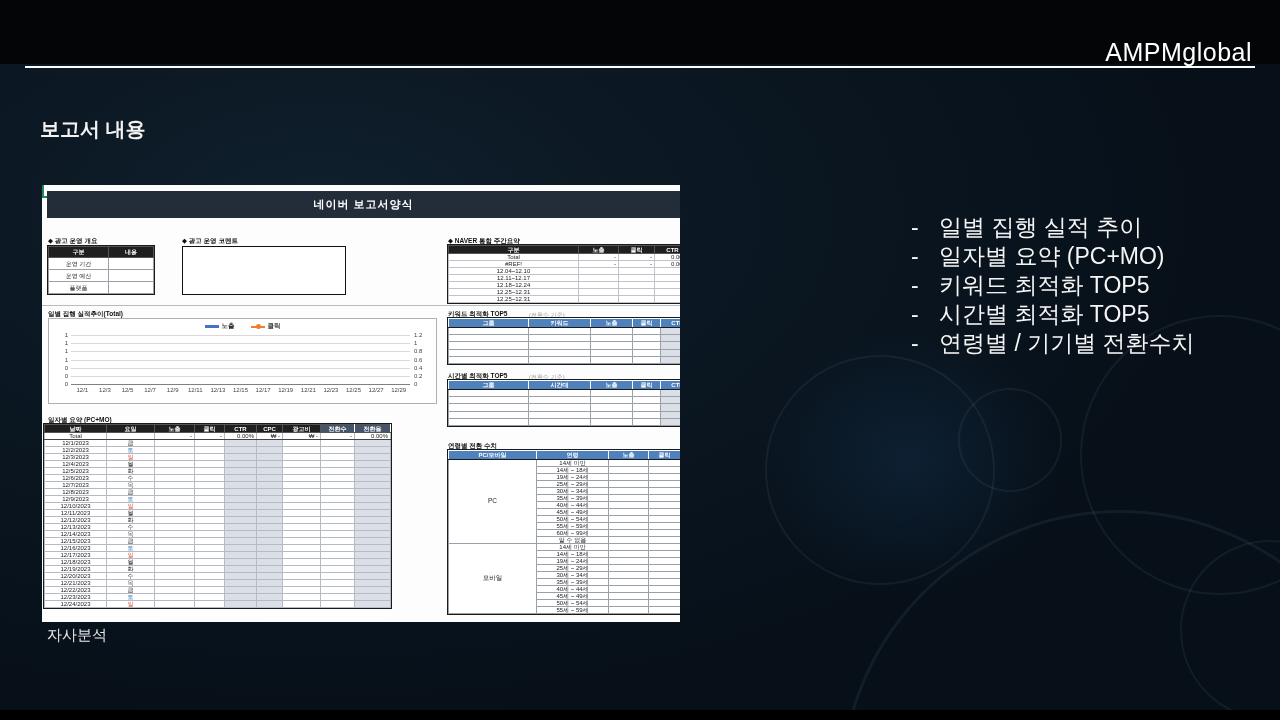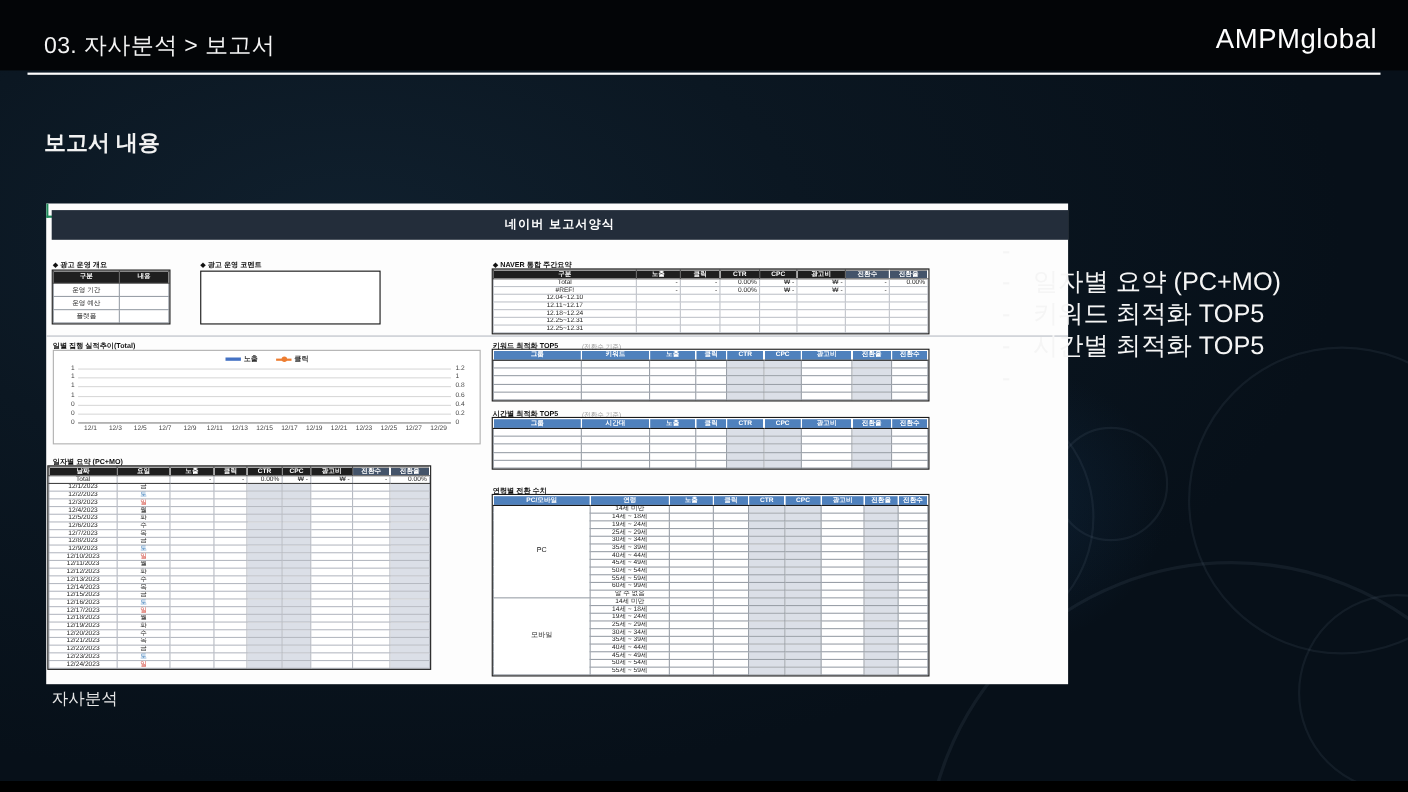--- a/index.html
+++ b/index.html
@@ -5,33 +5,33 @@
   * { margin:0; padding:0; box-sizing:border-box; }
   html,body { width:1280px; height:720px; overflow:hidden; }
   body { font-family:"Liberation Sans","DejaVu Sans",sans-serif; background:#000; }
   .slide { position:relative; width:1280px; height:720px; overflow:hidden;
            background:radial-gradient(900px 500px at 25% 30%, #10202e 0%, #0b1722 45%, #071019 100%); }
   .bg-ring { position:absolute; border-radius:50%; border:2px solid rgba(140,165,185,0.09); pointer-events:none; }
   .bg-glow { position:absolute; border-radius:50%; pointer-events:none; }
 
   .top-bar { position:absolute; left:0; top:0; width:1280px; height:64px; background:#030507; }
   .header-title { position:absolute; left:40px; top:27px; font-size:21px; color:#f4f4f4; letter-spacing:0.3px; }
-  .logo { position:absolute; right:28px; top:22px; font-size:25px; color:#fff; font-weight:500; letter-spacing:0.5px; }
+  .logo { position:absolute; right:28px; top:38px; font-size:25px; color:#fff; font-weight:500; letter-spacing:0.5px; }
   .divider { position:absolute; left:25px; top:66px; width:1230px; height:2px; background:#fff; }
   .section-title { position:absolute; left:40px; top:116px; font-size:20px; color:#f2f2f2;font-weight:bold; }
 
   .bullets { position:absolute; left:905px; top:213px; list-style:none; }
   .bullets li { display:flex; color:#f5f5f5; font-size:23px; line-height:29px; }
   .bullets .dash { width:34px; text-align:left; padding-left:6px; }
 
   .caption { position:absolute; left:47px; top:626px; font-size:15px; color:#e8e8e8; }
   .bottom-bar { position:absolute; left:0; top:710px; width:1280px; height:10px; background:#000; }
 
   
-  .sheet { position:absolute; left:42px; top:185px; width:929px; height:437px; background:#fdfdfd; overflow:hidden; }
+  .sheet { position:absolute; left:42px; top:185px; width:638px; height:437px; background:#fdfdfd; overflow:hidden; }
   .xl-cursor-v { position:absolute; left:0; top:0; width:2px; height:13px; background:#1e8a5a; }
   .xl-cursor-h { position:absolute; left:0; top:11px; width:12px; height:2px; background:#1e8a5a; }
   .sheet-title { position:absolute; left:5px; top:6px; right:0; height:27px; background:#232d3a; color:#fff;
                  font-size:11px; font-weight:bold; text-align:center; line-height:27px; letter-spacing:1px; }
   .sec-label { position:absolute; font-size:6.5px; font-weight:bold; color:#111; white-space:nowrap; }
   .sec-note  { position:absolute; font-size:6px; color:#a0a0a0; white-space:nowrap; }
   .sep-line { position:absolute; left:0; top:120px; width:100%; height:1px; background:#b7bcc4; }
 
   table.mini { border-collapse:collapse; table-layout:fixed; position:absolute; background:#fff; }
   table.mini td, table.mini th { border:0.5px solid #9aa0a8; font-size:6px; font-weight:normal; line-height:1;
@@ -95,21 +95,20 @@
 <div class="slide">
 
   <div class="bg-glow" style="left:760px;top:330px;width:300px;height:260px;background:radial-gradient(closest-side, rgba(30,80,130,0.22), rgba(30,80,130,0));"></div>
   <div class="bg-ring" style="left:765px;top:355px;width:230px;height:230px;"></div>
   <div class="bg-ring" style="left:958px;top:388px;width:104px;height:104px;"></div>
   <div class="bg-ring" style="left:1080px;top:315px;width:280px;height:280px;"></div>
   <div class="bg-ring" style="left:840px;top:510px;width:560px;height:560px;border-width:3px;"></div>
   <div class="bg-ring" style="left:1180px;top:540px;width:180px;height:180px;"></div>
 
   <div class="top-bar"></div>
-  <div class="header-title">03. 자사분석 &gt; 보고서</div>
   <div class="logo">AMPMglobal</div>
   <div class="divider"></div>
 
   <div class="section-title">보고서 내용</div>
 
   <div class="sheet">
     <div class="xl-cursor-v"></div>
     <div class="xl-cursor-h"></div>
     <div class="sheet-title">네이버 보고서양식</div>
 
@@ -1009,33 +1008,35 @@
             <td class="g"></td>
             <td></td>
           </tr>
         </tbody>
       </table>
   </div>
 
   <ul class="bullets" id="bullet-list">
       <li>
         <span class="dash">-</span>
+        <span>일별 집행 실적 추이</span>
       </li>
       <li>
         <span class="dash">-</span>
         <span>일자별 요약 (PC+MO)</span>
       </li>
       <li>
         <span class="dash">-</span>
         <span>키워드 최적화 TOP5</span>
       </li>
       <li>
         <span class="dash">-</span>
         <span>시간별 최적화 TOP5</span>
       </li>
       <li>
         <span class="dash">-</span>
+        <span>연령별 / 기기별 전환수치</span>
       </li>
     </ul>
 
   <div class="caption">자사분석</div>
   <div class="bottom-bar"></div>
 </div>
 
 </body></html>

